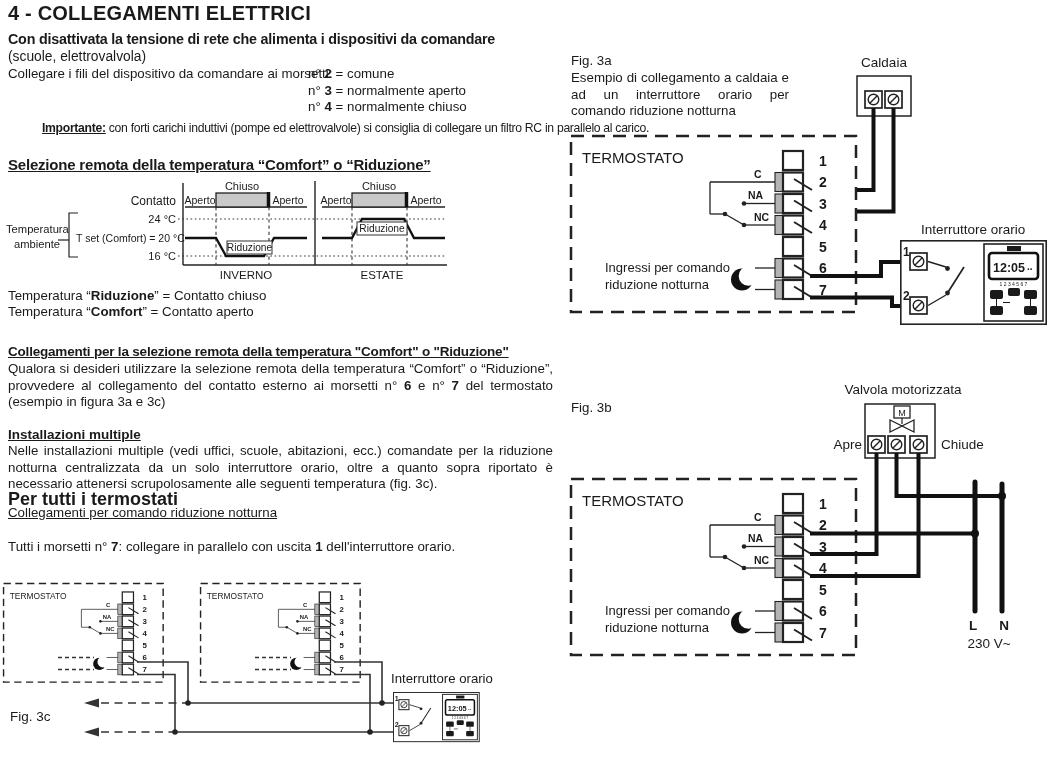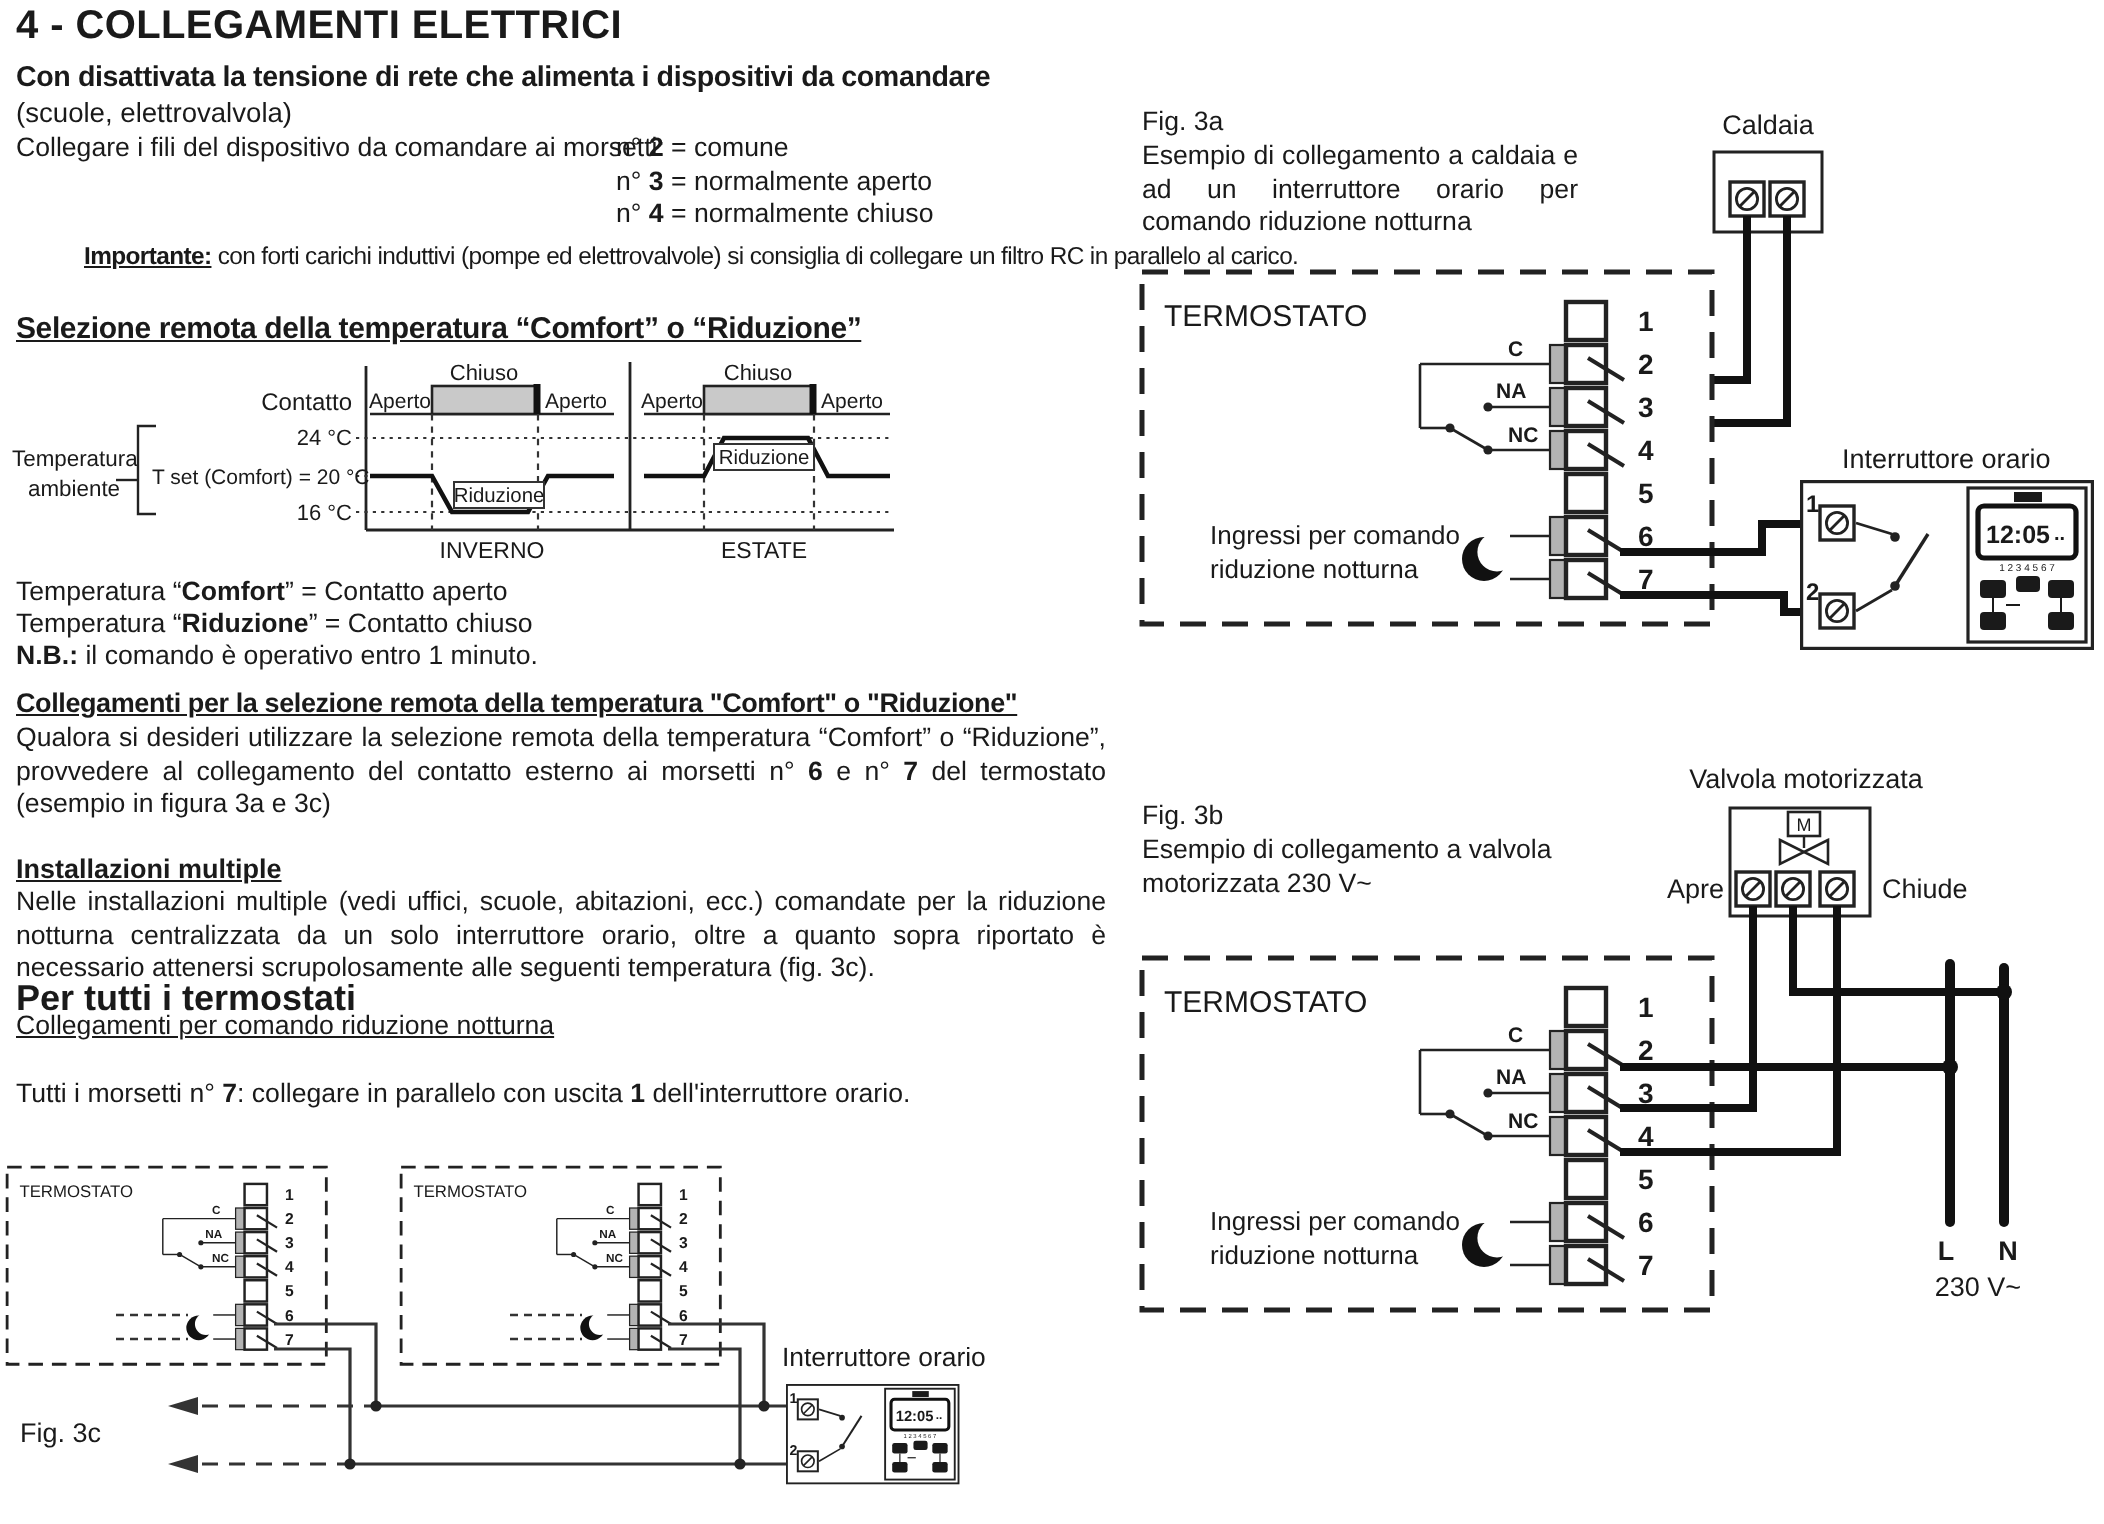--- a/index.html
+++ b/index.html
@@ -200,23 +200,22 @@
 
     <text x="6" y="58" font-size="11.2">Temperatura</text>
     <text x="14" y="73" font-size="11.2">ambiente</text>
     <g stroke="#222" stroke-width="1.2" fill="none">
       <line x1="58" y1="65" x2="69" y2="65"></line>
       <path d="M78,38 H69 V82 H78"></path>
     </g>
   </svg>
 
   <div class="abs t13" style="left:8px;top:288px;line-height:16px">
+    <div class="nw"><span>Temperatura “</span><span class="b">Riduzione</span><span>” = Contatto chiuso</span></div>
     <div class="nw"><span>Temperatura “</span><span class="b">Comfort</span><span>”  =  Contatto aperto</span></div>
-    <div class="nw"><span>Temperatura “</span><span class="b">Riduzione</span><span>” = Contatto chiuso</span></div>
-    <div class="nw"><span class="b">N.B.:</span><span> il comando è operativo entro 1 minuto.</span></div>
   </div>
 
   <div class="abs nw" style="left:8px;top:344px;font-size:13.5px;font-weight:bold;text-decoration:underline;letter-spacing:-.2px">Collegamenti per la selezione remota della temperatura "Comfort" o "Riduzione"</div>
   <div class="abs t13 just" style="left:8px;top:361px;width:545px">
     <span>Qualora si desideri utilizzare la selezione remota della temperatura “Comfort” o “Riduzione”, provvedere al collegamento del contatto esterno ai morsetti n° </span><span class="b">6</span><span> e n° </span><span class="b">7</span><span> del termostato (esempio in figura 3a e 3c)</span>
   </div>
 
   <div class="abs nw" style="left:8px;top:427px;font-size:13.5px;font-weight:bold;text-decoration:underline">Installazioni multiple</div>
   <div class="abs t13 just" style="left:8px;top:443px;width:545px">Nelle installazioni multiple (vedi uffici, scuole, abitazioni, ecc.) comandate per la riduzione notturna centralizzata da un solo interruttore orario, oltre a quanto sopra riportato è necessario attenersi scrupolosamente alle seguenti temperatura (fig. 3c).</div>
   <div class="abs nw" style="left:8px;top:489px;font-size:18px;font-weight:bold">Per tutti i termostati</div>
@@ -278,21 +277,20 @@
 
     <g class="wire">
       <path d="M245,226 H316 V212 H345"></path>
       <path d="M245,247.5 H327 V256 H345"></path>
     </g>
     <text x="356" y="184" font-size="13.5">Interruttore orario</text>
     <use href="#isym" transform="translate(335,190)"></use>
   </svg>
 
   <div class="abs t13 nw" style="left:571px;top:400px">Fig. 3b</div>
-  <div class="abs t13" style="left:571px;top:417px;width:228px;line-height:16.5px">Esempio di collegamento a valvola motorizzata 230 V~</div>
 
   <svg class="abs" style="left:565px;top:378px" width="487" height="300" viewBox="0 0 487 300">
     <text x="338" y="16" font-size="13.5" text-anchor="middle">Valvola motorizzata</text>
     <rect x="300" y="26" width="70" height="54" fill="#fff" stroke="#222" stroke-width="1.5"></rect>
     <g>
       <rect x="329" y="28" width="16" height="12" fill="#fff" stroke="#222" stroke-width="1.3"></rect>
       <text x="337" y="37.5" font-size="9" text-anchor="middle">M</text>
       <line x1="337" y1="40" x2="337" y2="46" stroke="#222" stroke-width="1.2"></line>
       <path d="M325,42 L337,48 L325,54 Z" fill="#fff" stroke="#222" stroke-width="1.3"></path>
       <path d="M349,42 L337,48 L349,54 Z" fill="#fff" stroke="#222" stroke-width="1.3"></path>

